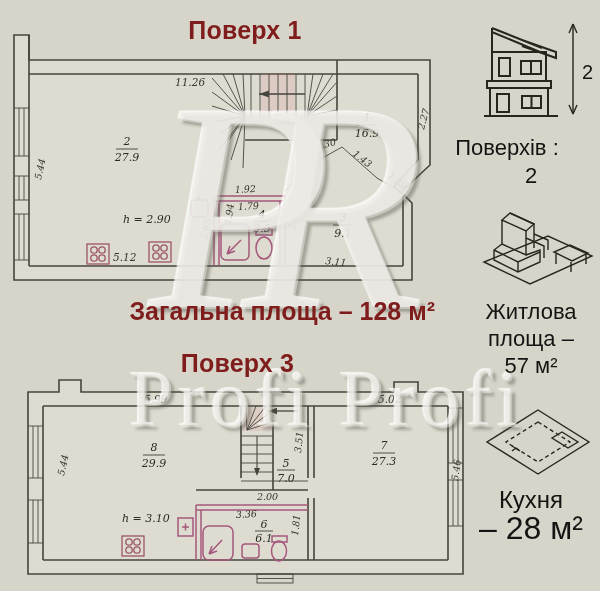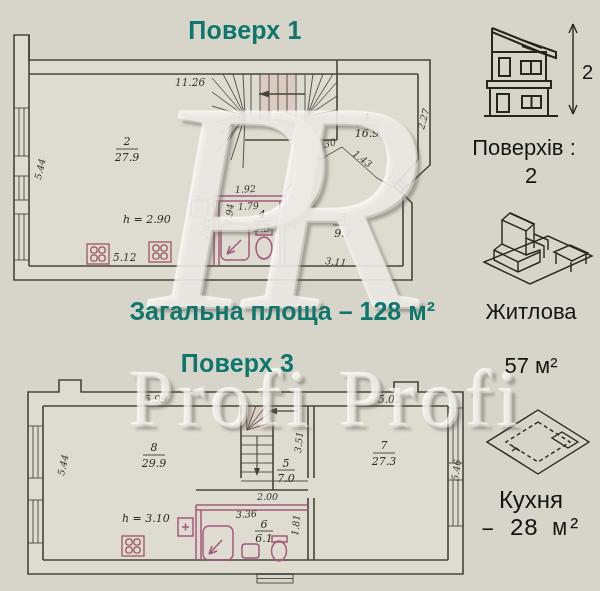--- a/index.html
+++ b/index.html
@@ -1,19 +1,19 @@
 <!DOCTYPE html>
 <html><head>
 <meta charset="utf-8">
 <style>
   html,body{margin:0;padding:0;}
   .canvas{position:relative;width:600px;height:591px;background:#d7d5ca;overflow:hidden;
           font-family:"Liberation Sans",sans-serif;}
   .plan-svg{position:absolute;z-index:2;}
-  .blacktext{position:absolute;z-index:4;color:#0f766e;text-align:center;}
+  .blacktext{position:absolute;z-index:4;color:#7f1d1d;text-align:center;}
   .title{font-size:25px;font-weight:600;letter-spacing:0.2px;}
   .total{font-size:25px;font-weight:600;text-align:right;}
   .sidebar-label{font-size:22px;font-weight:500;line-height:27px;color:#141412;}
   .wm{position:absolute;z-index:3;font-family:"Liberation Serif",serif;
       color:rgba(232,230,222,0.50);pointer-events:none;white-space:nowrap;
       text-shadow:-2px -2px 1px rgba(255,255,255,0.75), 3px 3px 3px rgba(96,94,84,0.45);}
   .wm-monogram{font-size:300px;top:58px;left:150px;letter-spacing:-0.30em;line-height:1;font-style:italic;}
   .wm-text{font-size:80px;top:360px;left:130px;letter-spacing:5px;line-height:1;}
   svg text{font-family:"DejaVu Serif",serif;}
   .dim{font-size:9.5px;font-style:italic;fill:#35352e;}
@@ -228,42 +228,43 @@
       <rect x="19" y="80" width="12" height="18"></rect>
       <rect x="44" y="82" width="19" height="12"></rect>
         <line x1="53.5" y1="82" x2="53.5" y2="94"></line>
     </g>
     <g class="icont">
       <line x1="95" y1="10" x2="95" y2="100"></line>
       <path d="M95,10 l-4,9 M95,10 l4,9 M95,100 l-4,-9 M95,100 l4,-9"></path>
     </g>
     <text x="104" y="65" font-size="20" fill="#141412" style="font-family:'Liberation Sans',sans-serif;font-style:normal;">2</text>
   </svg>
-  <div class="blacktext sidebar-label" style="left:455px;top:134px;width:138px;">Поверхів :</div>
+  <div class="blacktext sidebar-label" style="left:438px;top:134px;width:138px;">Поверхів :</div>
   <div class="blacktext sidebar-label" style="left:462px;top:162px;width:138px;">2</div>
 
   <svg class="plan-svg" style="left:478px;top:200px;" width="118" height="92" viewBox="0 0 118 92">
     <g class="icont">
       <path d="M6,62 L52,84 L114,56 L70,36 Z"></path>
       <path d="M24,20 L32,13 L56,24 L48,31 Z"></path>
       <path d="M24,20 L24,44 L48,55 L48,31 M32,13 L56,24 L56,48"></path>
       <path d="M24,44 L16,50 L16,60 L40,72 L62,62 L62,50 L48,55"></path>
       <path d="M16,50 L40,62 L62,52 M40,62 L40,72"></path>
       <path d="M48,38 L66,46 L66,58 M56,34 L70,40 L70,50"></path>
       <path d="M76,52 L94,61 L110,53 L92,45 Z"></path>
       <path d="M78,54 L78,64 M93,62 L93,72 M108,54 L108,64"></path>
     </g>
   </svg>
   <div class="blacktext sidebar-label" style="left:462px;top:298px;width:138px;text-align:center;">Житлова</div>
+  <div class="blacktext sidebar-label" style="left:462px;top:325px;width:138px;">площа –</div>
   <div class="blacktext sidebar-label" style="left:462px;top:352px;width:138px;">57 м²</div>
 
   <svg class="plan-svg" style="left:482px;top:406px;" width="112" height="72" viewBox="0 0 112 72">
     <g class="icont">
       <path d="M56,4 L107,36 L56,68 L5,36 Z"></path>
       <path d="M56,16 L88,36 L56,56 L24,36 Z" stroke-dasharray="4 3"></path>
       <path d="M80,26 L96,36 L86,42 L70,32 Z"></path>
       <path d="M30,40 L38,45 M34,42 L30,45"></path>
     </g>
   </svg>
   <div class="blacktext sidebar-label" style="left:462px;top:486px;width:138px;font-size:24px;text-align:center;">Кухня</div>
-  <div class="blacktext sidebar-label" style="left:462px;top:515px;width:138px;font-size:24px;font-family:Liberation Mono, monospace;">– 28 м²</div>
+  <div class="blacktext sidebar-label" style="left:462px;top:515px;width:138px;font-size:32px;">– 28 м²</div>
 
 </div>
 
 </body></html>

